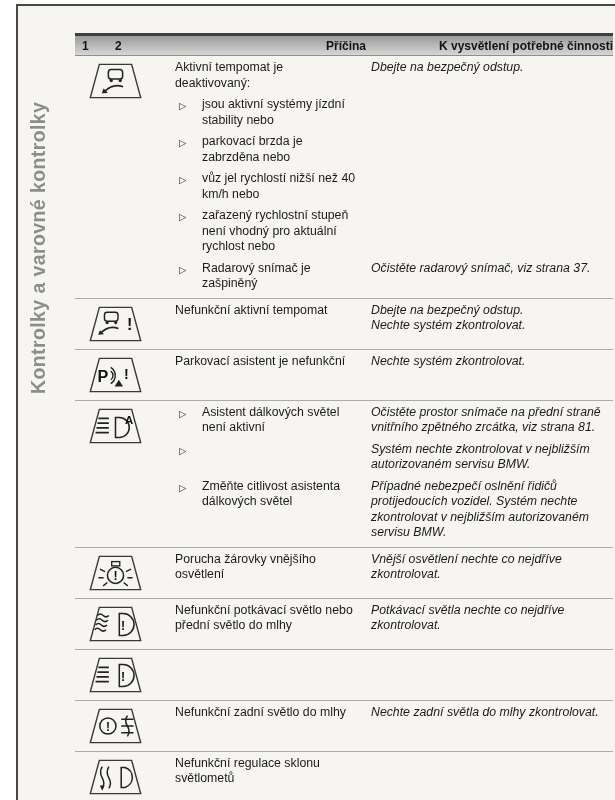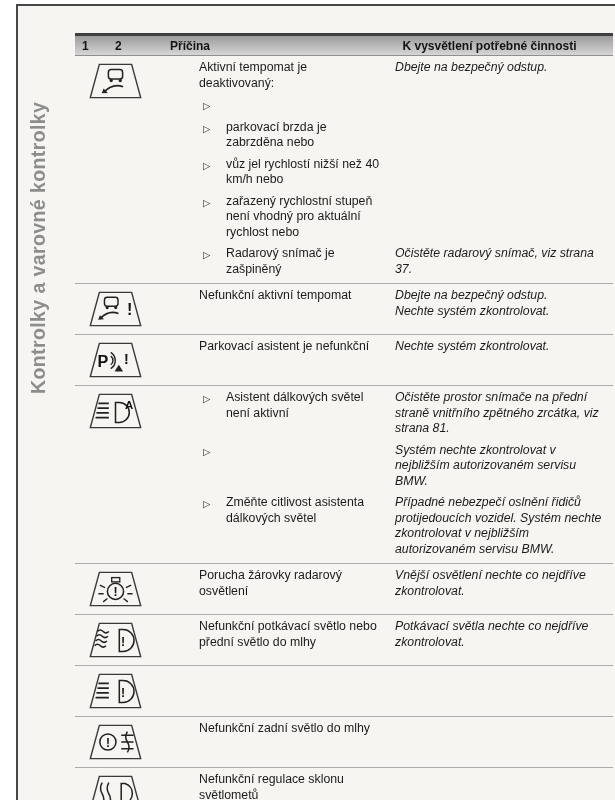--- a/index.html
+++ b/index.html
@@ -24,32 +24,32 @@
   .content{ position:absolute; left:57px; top:27px; width:538px; }
   .thead{
     display:flex; align-items:center; height:19px;
     border-top:3px solid #3f3f3f;
     border-bottom:1px solid #8f8f8f;
     background:linear-gradient(to bottom, var(--header_top,#9b9b9b), var(--header_bottom,#d6d6d6));
     font-size:12px; font-weight:700; color:#141414;
   }
   .h1{width:40px; padding-left:7px; box-sizing:border-box;}
   .h2{width:55px; box-sizing:border-box;}
-  .hcause{width:196px; text-align:left; box-sizing:border-box;}
-  .haction{flex:1; text-align:center; box-sizing:border-box;}
+  .hcause{width:196px; text-align:right; box-sizing:border-box;}
+  .haction{flex:1; text-align:right; box-sizing:border-box;}
   .row{
     display:flex; padding:4px 0 6px 0;
     border-top:1px solid var(--divider,#ababab);
     font-size:12.3px; line-height:15.5px;
   }
   .row:first-child{border-top:none;}
   .row:last-child{border-bottom:1px solid var(--divider,#ababab);}
   .icon-cell{width:100px; flex:0 0 100px; box-sizing:border-box; padding:2px 0 0 12px;}
   .segs{flex:1; display:flex; flex-direction:column;}
-  .seg{display:flex; margin-bottom:6px;margin-left:24px;}
+  .seg{display:flex; margin-bottom:6px;}
   .seg:last-child{margin-bottom:0;}
   .cause-cell{width:196px; flex:0 0 196px; box-sizing:border-box; padding-right:10px; display:flex;}
   .bullet{flex:0 0 27px; width:27px; padding-left:4px; box-sizing:border-box; font-size:9.5px; padding-top:1px; color:#222;}
   .cause-text{flex:1;}
   .action-cell{flex:1; white-space:pre-line; padding-right:4px;font-style:italic;}
   .ticon{display:block;}
   .ticon text{font-family:"Liberation Sans", sans-serif;}
 </style>
 </head>
 <body>
@@ -82,20 +82,21 @@
     <div class="cause-cell">
 
       <span class="cause-text">Aktivní tempomat je deaktivovaný:</span>
     </div>
     <div class="action-cell">Dbejte na bezpečný odstup.</div>
   </div>
 
   <div class="seg">
     <div class="cause-cell">
       <span class="bullet">▷</span>
+      <span class="cause-text">jsou aktivní systémy jízdní stability nebo</span>
     </div>
     <div class="action-cell"></div>
   </div>
 
   <div class="seg">
     <div class="cause-cell">
       <span class="bullet">▷</span>
       <span class="cause-text">parkovací brzda je zabrzděna nebo</span>
     </div>
     <div class="action-cell"></div>
@@ -216,21 +217,21 @@
               <rect x="26" y="8" width="8.5" height="4.5" fill="none" stroke="#222" stroke-width="1.4"></rect>
               <circle cx="30" cy="22.5" r="8.5" fill="none" stroke="#222" stroke-width="1.6"></circle>
               <text x="30" y="27.5" text-anchor="middle" font-size="13" font-weight="bold" fill="#111">!</text>
               <path d="M13.5 16 l5.5 2.5 M46.5 16 l-5.5 2.5 M12 25 h5.5 M48 25 h-5.5 M17 33.5 l4.5 -3.5 M43 33.5 l-4.5 -3.5" stroke="#222" stroke-width="1.5"></path>
             </svg>
           </div>
     <div class="segs">
   <div class="seg">
     <div class="cause-cell">
 
-      <span class="cause-text">Porucha žárovky radarový osvětlení</span>
+      <span class="cause-text">Porucha žárovky vnějšího osvětlení</span>
     </div>
     <div class="action-cell">Vnější osvětlení nechte co nejdříve zkontrolovat.</div>
   </div>
 </div>
   </div>
 
   <div class="row">
     <div class="icon-cell">
             <svg class="ticon" viewBox="0 0 60 40" width="57" height="38">
               <path d="M13 2.5 L47 2.5 L56.5 37.5 L3.5 37.5 Z" fill="none" stroke="#3a3a3a" stroke-width="1.5"></path>
@@ -270,20 +271,21 @@
               <path d="M36 13 h13 M36 20 h13 M36 27 h13" stroke="#222" stroke-width="1.6"></path>
               <path d="M42.5 9 q-3.5 5.5 0 11 q3.5 5.5 0 11" fill="none" stroke="#222" stroke-width="1.6"></path>
             </svg>
           </div>
     <div class="segs">
   <div class="seg">
     <div class="cause-cell">
 
       <span class="cause-text">Nefunkční zadní světlo do mlhy</span>
     </div>
+    <div class="action-cell">Nechte zadní světla do mlhy zkontrolovat.</div>
   </div>
 </div>
   </div>
 
   <div class="row">
     <div class="icon-cell">
             <svg class="ticon" viewBox="0 0 60 40" width="57" height="38">
               <path d="M13 2.5 L47 2.5 L56.5 37.5 L3.5 37.5 Z" fill="none" stroke="#3a3a3a" stroke-width="1.5"></path>
               <path d="M16 9 q-3.5 6 0 12 q3.5 6 0 11 M23 9 q-3.5 6 0 12 q3.5 6 0 11" fill="none" stroke="#222" stroke-width="1.6"></path>
               <path d="M13.5 29 l2.5 5.5 l2.5 -5.5 z" fill="#222"></path>

